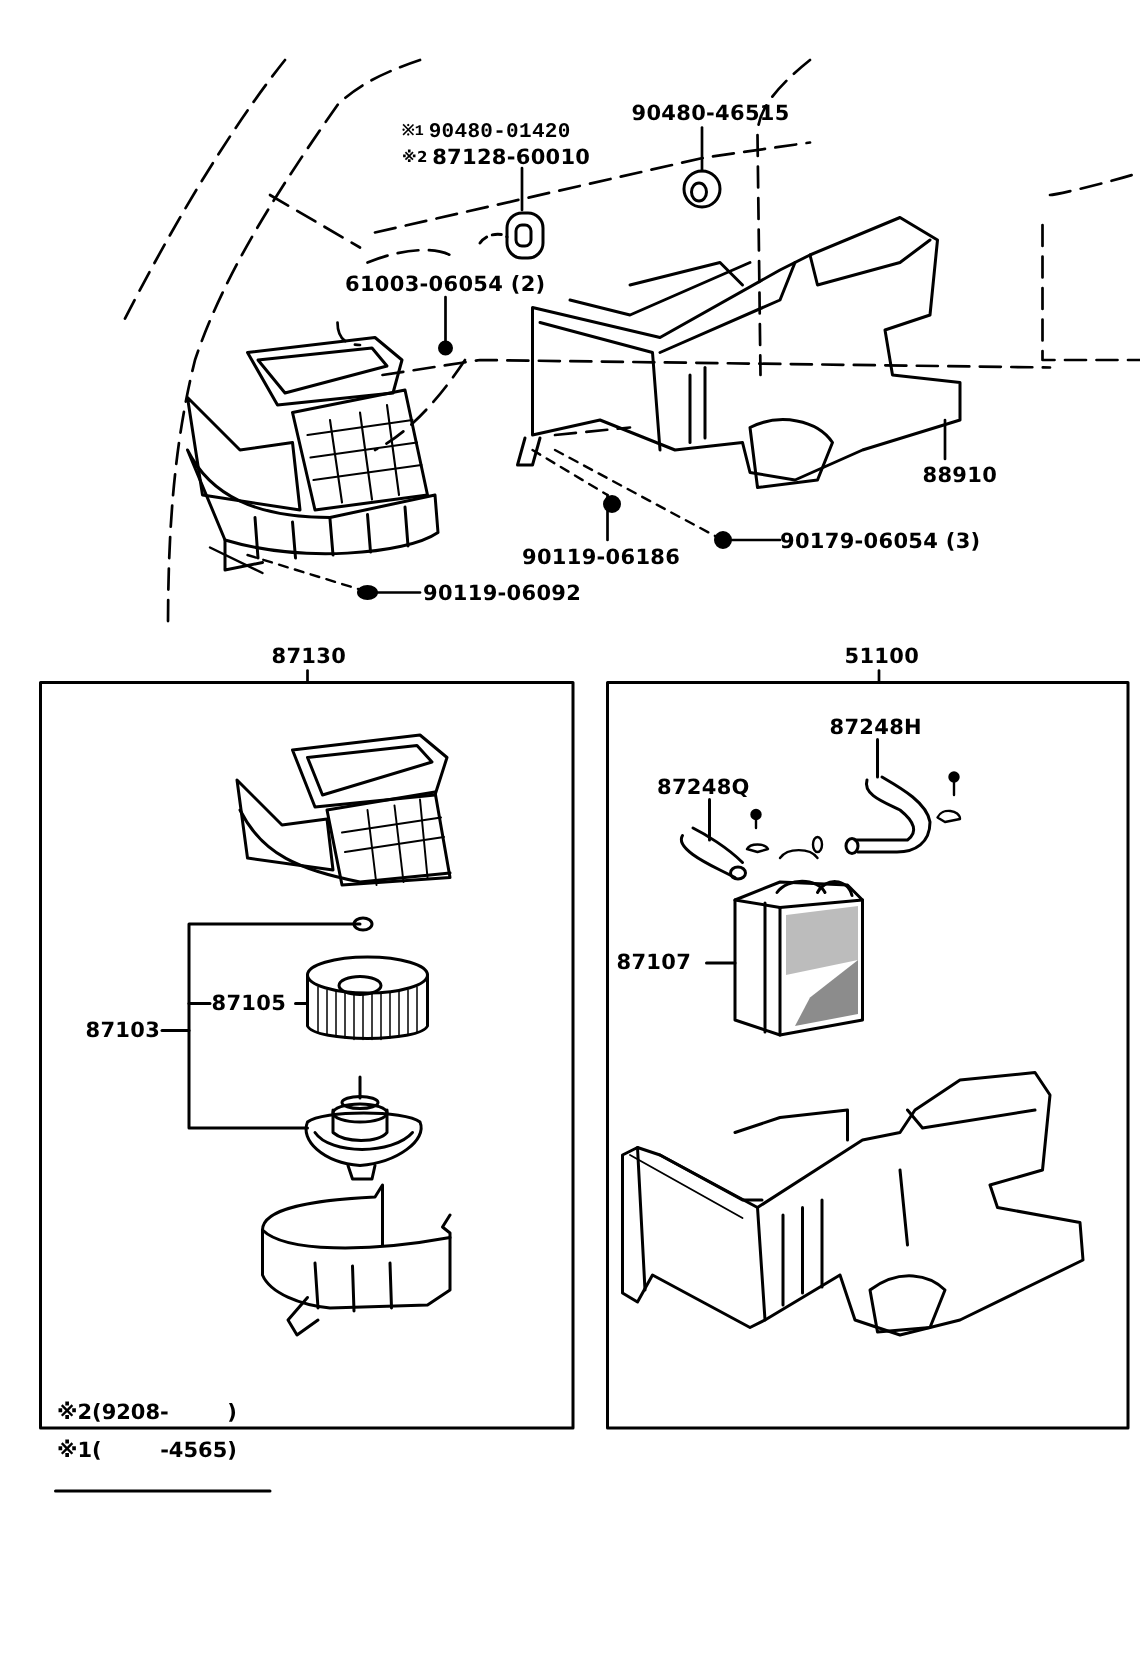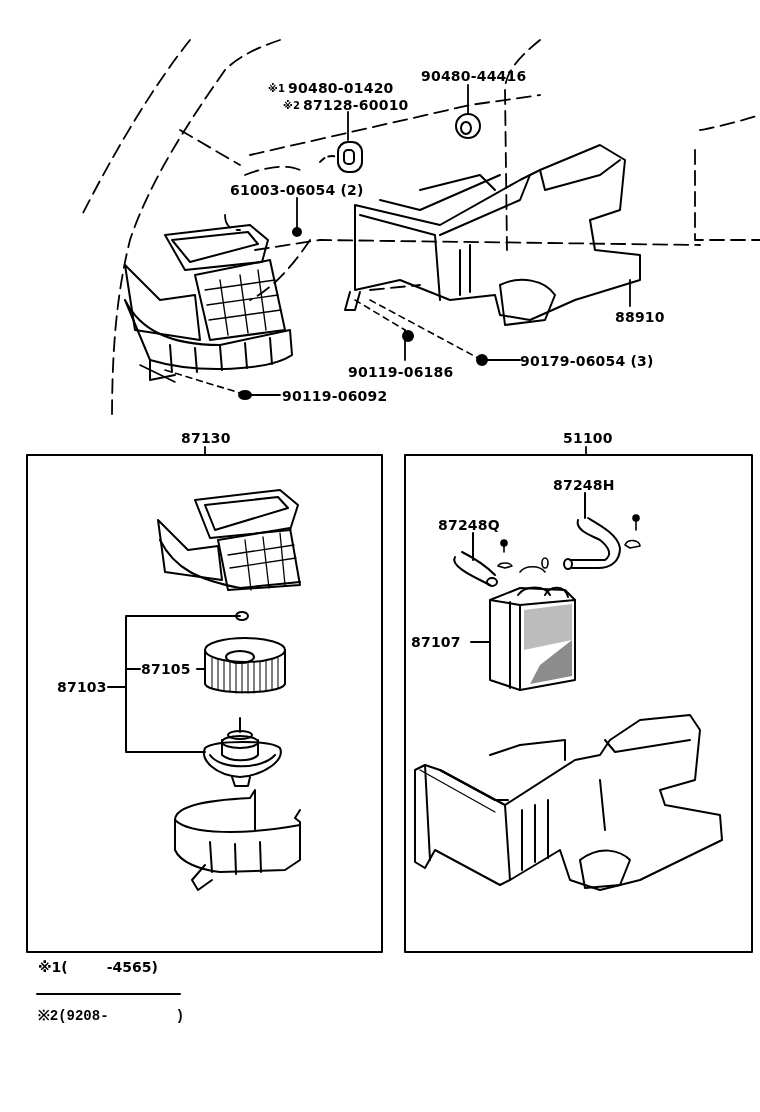--- a/index.html
+++ b/index.html
@@ -214,39 +214,39 @@
     <line x1="522" y1="810" x2="522" y2="870"></line>
     <line x1="535" y1="805" x2="535" y2="862"></line>
     <line x1="548" y1="800" x2="548" y2="858"></line>
     <path d="M600 780 L605 830"></path>
     <path d="M420 770 L495 812" stroke-width="1.2"></path>
   </g>
 
   <line x1="37" y1="994" x2="180" y2="994" stroke-width="2"></line>
 </svg>
 
-<div class="lbl" style="left:268px;top:80px;">
+<div class="lbl" style="left:268px;top:80px;font-family:Liberation Mono, monospace;">
   <span class="mark">※1</span><span>90480-01420</span>
 </div>
-<div class="lbl" style="left:268px;top:97px;margin-left:15px;">
+<div class="lbl" style="left:268px;top:97px;">
   <span class="mark">※2</span><span>87128-60010</span>
 </div>
-<div class="lbl" style="left:421px;top:68px;">90480-44416</div>
+<div class="lbl" style="left:421px;top:68px;">90480-46515</div>
 <div class="lbl" style="left:230px;top:182px;">61003-06054 (2)</div>
 <div class="lbl" style="left:581px;top:309px;margin-left:34px;">88910</div>
 <div class="lbl" style="left:348px;top:364px;">90119-06186</div>
 <div class="lbl" style="left:520px;top:353px;">90179-06054 (3)</div>
 <div class="lbl" style="left:282px;top:388px;">90119-06092</div>
 
 <div class="lbl" style="left:181px;top:430px;">87130</div>
 <div class="lbl" style="left:563px;top:430px;">51100</div>
 
 <div class="lbl" style="left:57px;top:679px;">87103</div>
 <div class="lbl" style="left:141px;top:661px;">87105</div>
 
 <div class="lbl" style="left:553px;top:477px;">87248H</div>
 <div class="lbl" style="left:438px;top:517px;">87248Q</div>
 <div class="lbl" style="left:411px;top:634px;text-align:right;">87107</div>
 
 <div class="note" style="left:38px;top:959px;"><span>※1</span><span>(        -4565)</span></div>
-<div class="note" style="left:38px;top:1008px;font-family:Liberation Mono, monospace;"><span>※2</span><span>(9208-        )</span></div>
+<div class="note" style="left:38px;top:934px;"><span>※2</span><span>(9208-        )</span></div>
 
 <div class="lbl" style="left:668px;top:1116px;font-size:15px;">873122</div>
 
 </body></html>

